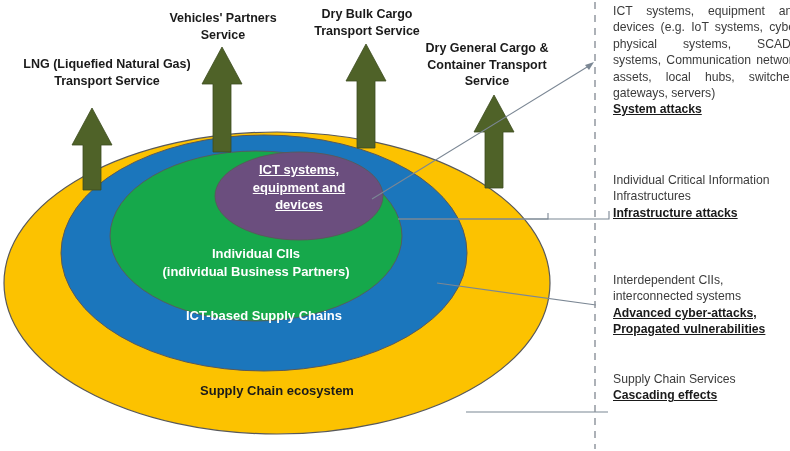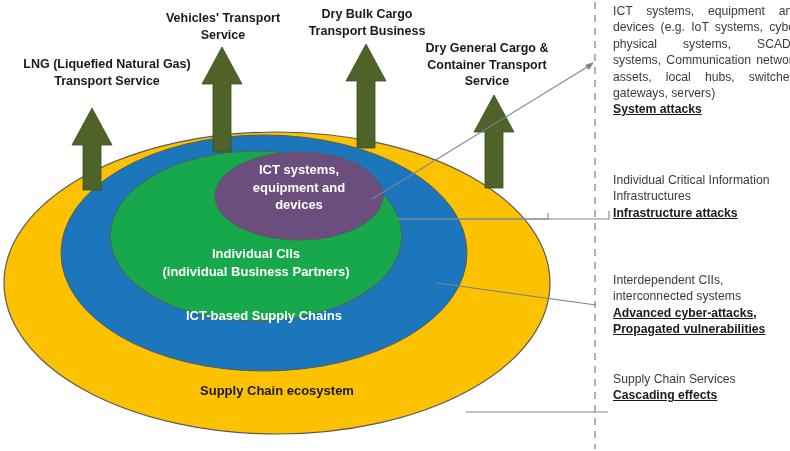--- a/index.html
+++ b/index.html
@@ -44,20 +44,21 @@
   .band-label {
     font-weight: bold;
     text-align: center;
     white-space: pre-line;
     pointer-events: none;
   }
   #label-core {
     font-size: 13px;
     line-height: 17.5px;
     color: #ffffff;
+    text-decoration: underline;
   }
   #label-cii {
     font-size: 13px;
     line-height: 17.5px;
     color: #ffffff;
   }
   #label-sc {
     font-size: 13px;
     line-height: 17px;
     color: #ffffff;
@@ -122,25 +123,25 @@
 
       <path d="M466,412 L608,412"></path>
     </g>
 
     <line x1="595" y1="2" x2="595" y2="449" stroke="#8A9199" stroke-width="1.4" stroke-dasharray="7 6"></line>
   </svg>
 
   <div class="txt svc-label" style="left:12px; top:56px; width:190px;">LNG (Liquefied Natural Gas)
 Transport Service</div>
 
-  <div class="txt svc-label" style="left:145px; top:10px; width:156px;">Vehicles' Transport
+  <div class="txt svc-label" style="left:145px; top:10px; width:156px;">Vehicles' Partners
 Service</div>
 
   <div class="txt svc-label" style="left:292px; top:6px; width:150px;">Dry Bulk Cargo
-Transport Business</div>
+Transport Service</div>
 
   <div class="txt svc-label" style="left:411px; top:40px; width:152px;">Dry General Cargo &amp;
 Container Transport
 Service</div>
 
   <div class="txt band-label" id="label-core" style="left:219px; top:161px; width:160px;">ICT systems,
 equipment and
 devices</div>
 
   <div class="txt band-label" id="label-cii" style="left:126px; top:245px; width:260px;">Individual CIIs

